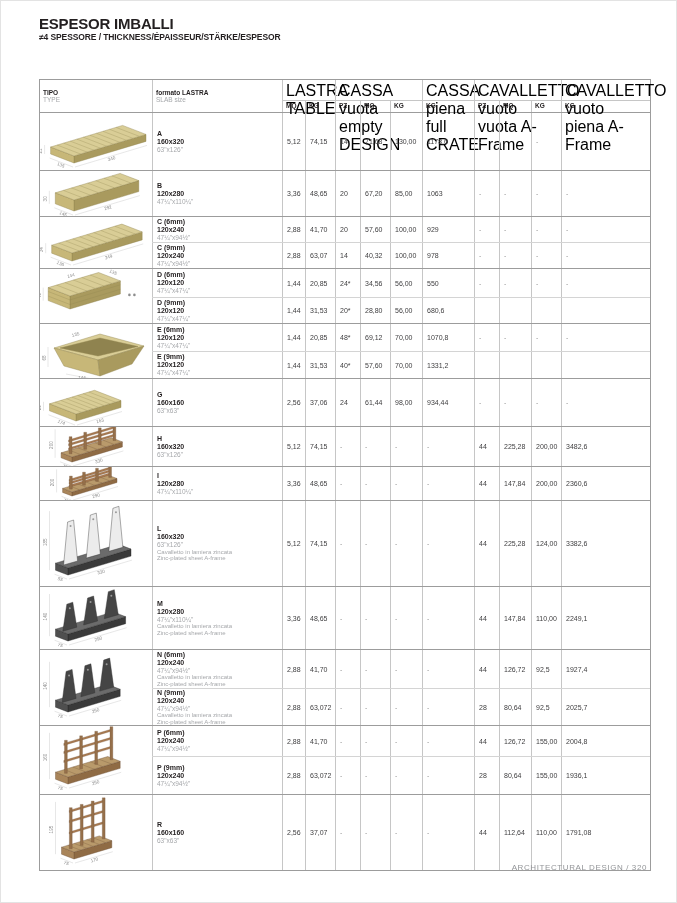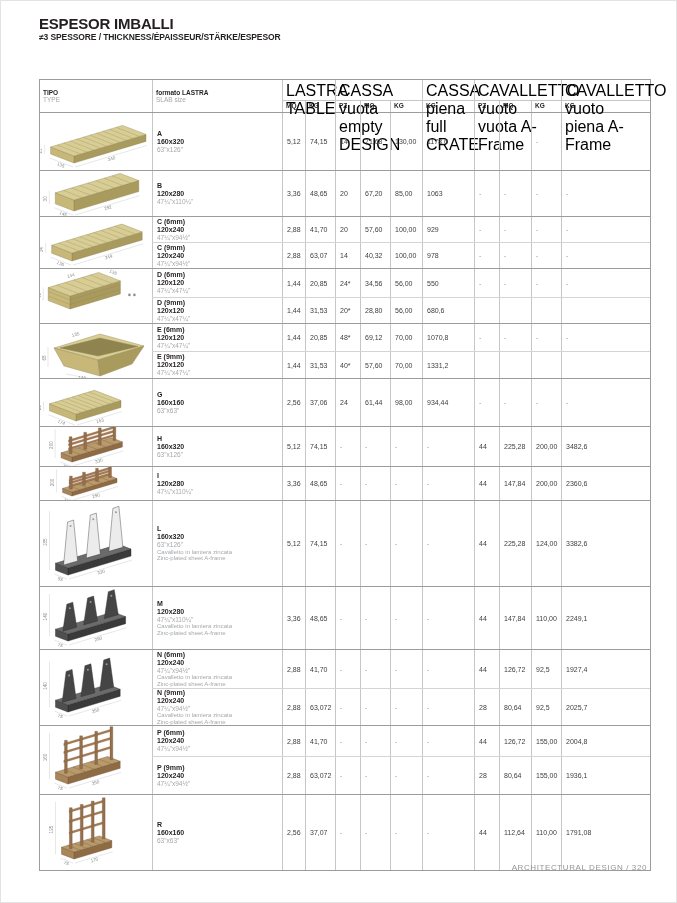--- a/index.html
+++ b/index.html
@@ -41,21 +41,21 @@
       font-size:7px;color:#414042;}
   .vc.dim{color:#9a9a9a;}
   .page-footer{position:absolute;right:29px;top:862px;font-size:8px;color:#939598;letter-spacing:0.6px;}
   svg{display:block;}
 </style>
 </head>
 <body>
 
 <div class="page-header">
   <div class="title">ESPESOR IMBALLI</div>
-  <div class="thickness">≠3 SPESSORE / THICKNESS/ÉPAISSEUR/STÄRKE/ESPESOR</div>
+  <div class="thickness">≠4 SPESSORE / THICKNESS/ÉPAISSEUR/STÄRKE/ESPESOR</div>
 </div>
 
 <div class="ptable">
     <div class="hrow">
       <div class="hc hspan" style="width:112px">
         <div class="hm">TIPO</div>
         <div class="hs">TYPE</div>
       </div>
       <div class="hc hspan" style="width:130px;border-left:1px solid #c6c6c6">
         <div class="hm">formato LASTRA</div>

